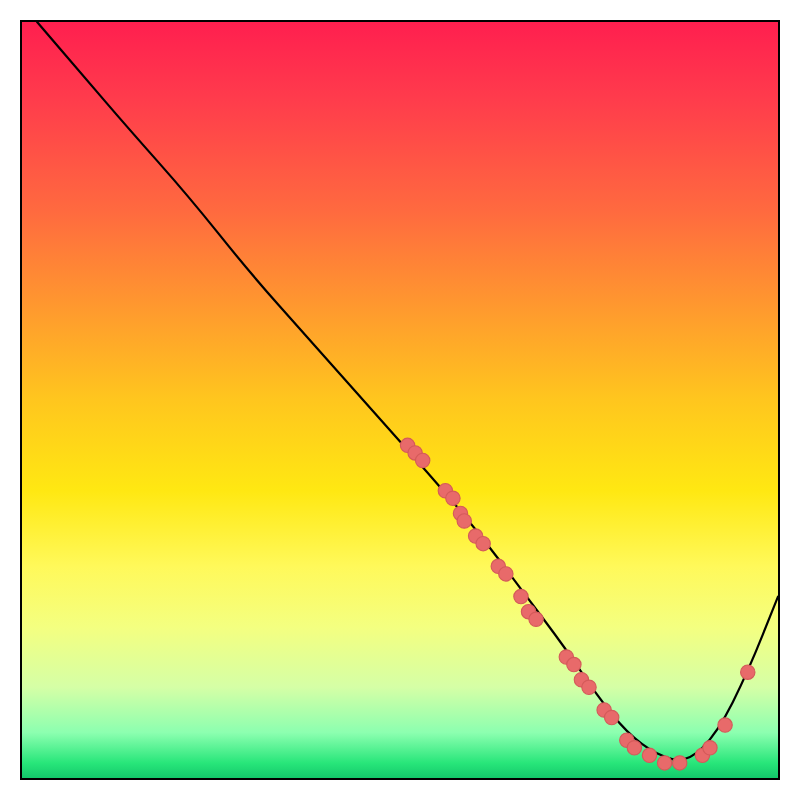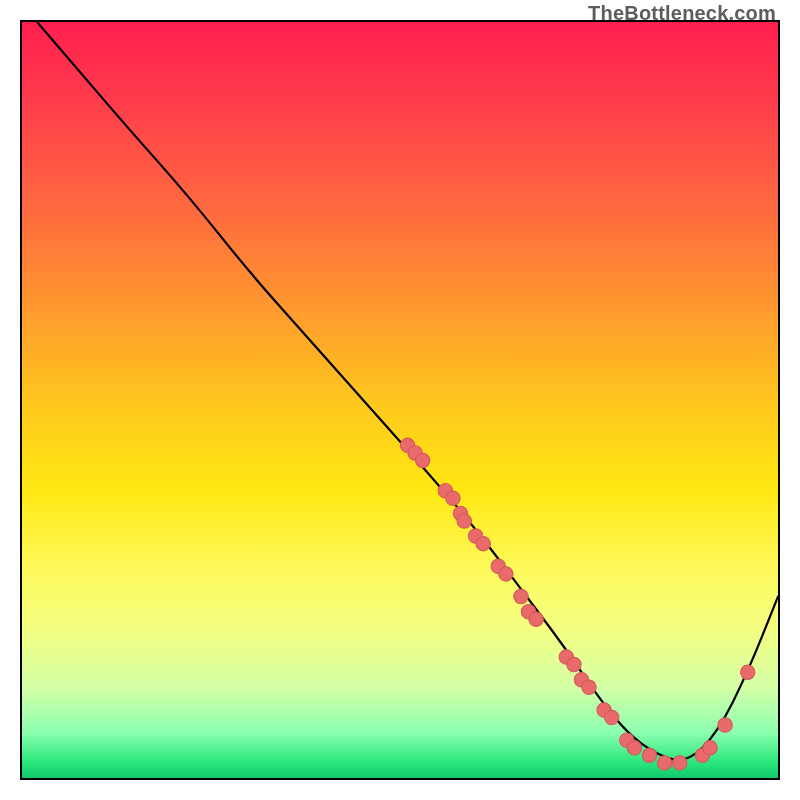--- a/index.html
+++ b/index.html
@@ -53,21 +53,20 @@
     left: 0;
     top: 0;
     width: 756px;
     height: 756px;
   }
 </style>
 </head>
 <body>
 
 <div class="wrap">
-  <div class="attrib">TheBottleneck.com</div>
 
   <div class="plot">
     <svg class="curve" viewBox="0 0 100 100" preserveAspectRatio="none">
       <path fill="none" stroke="#000000" stroke-width="2.2" stroke-linecap="round" stroke-linejoin="round" vector-effect="non-scaling-stroke" d="M 2.00 0.00 Q 2.00 0.00 5.00 3.50 Q 8.00 7.00 11.00 10.50 Q 14.00 14.00 18.00 18.50 Q 22.00 23.00 26.00 28.00 Q 30.00 33.00 34.00 37.50 Q 38.00 42.00 42.00 46.50 Q 46.00 51.00 50.00 55.50 Q 54.00 60.00 57.00 63.50 Q 60.00 67.00 63.00 71.00 Q 66.00 75.00 69.00 79.00 Q 72.00 83.00 74.00 86.00 Q 76.00 89.00 78.00 91.50 Q 80.00 94.00 82.00 95.50 Q 84.00 97.00 86.00 97.50 Q 88.00 98.00 90.00 96.00 Q 92.00 94.00 94.00 90.00 Q 96.00 86.00 98.00 81.00 T 100.00 76.00"></path>
       <g>
           <circle cx="51.00" cy="56.00" r="0.95" fill="#e86a6a" stroke="#d45a5a" stroke-width="0.15"></circle>
           <circle cx="52.00" cy="57.00" r="0.95" fill="#e86a6a" stroke="#d45a5a" stroke-width="0.15"></circle>
           <circle cx="53.00" cy="58.00" r="0.95" fill="#e86a6a" stroke="#d45a5a" stroke-width="0.15"></circle>
           <circle cx="56.00" cy="62.00" r="0.95" fill="#e86a6a" stroke="#d45a5a" stroke-width="0.15"></circle>
           <circle cx="57.00" cy="63.00" r="0.95" fill="#e86a6a" stroke="#d45a5a" stroke-width="0.15"></circle>

